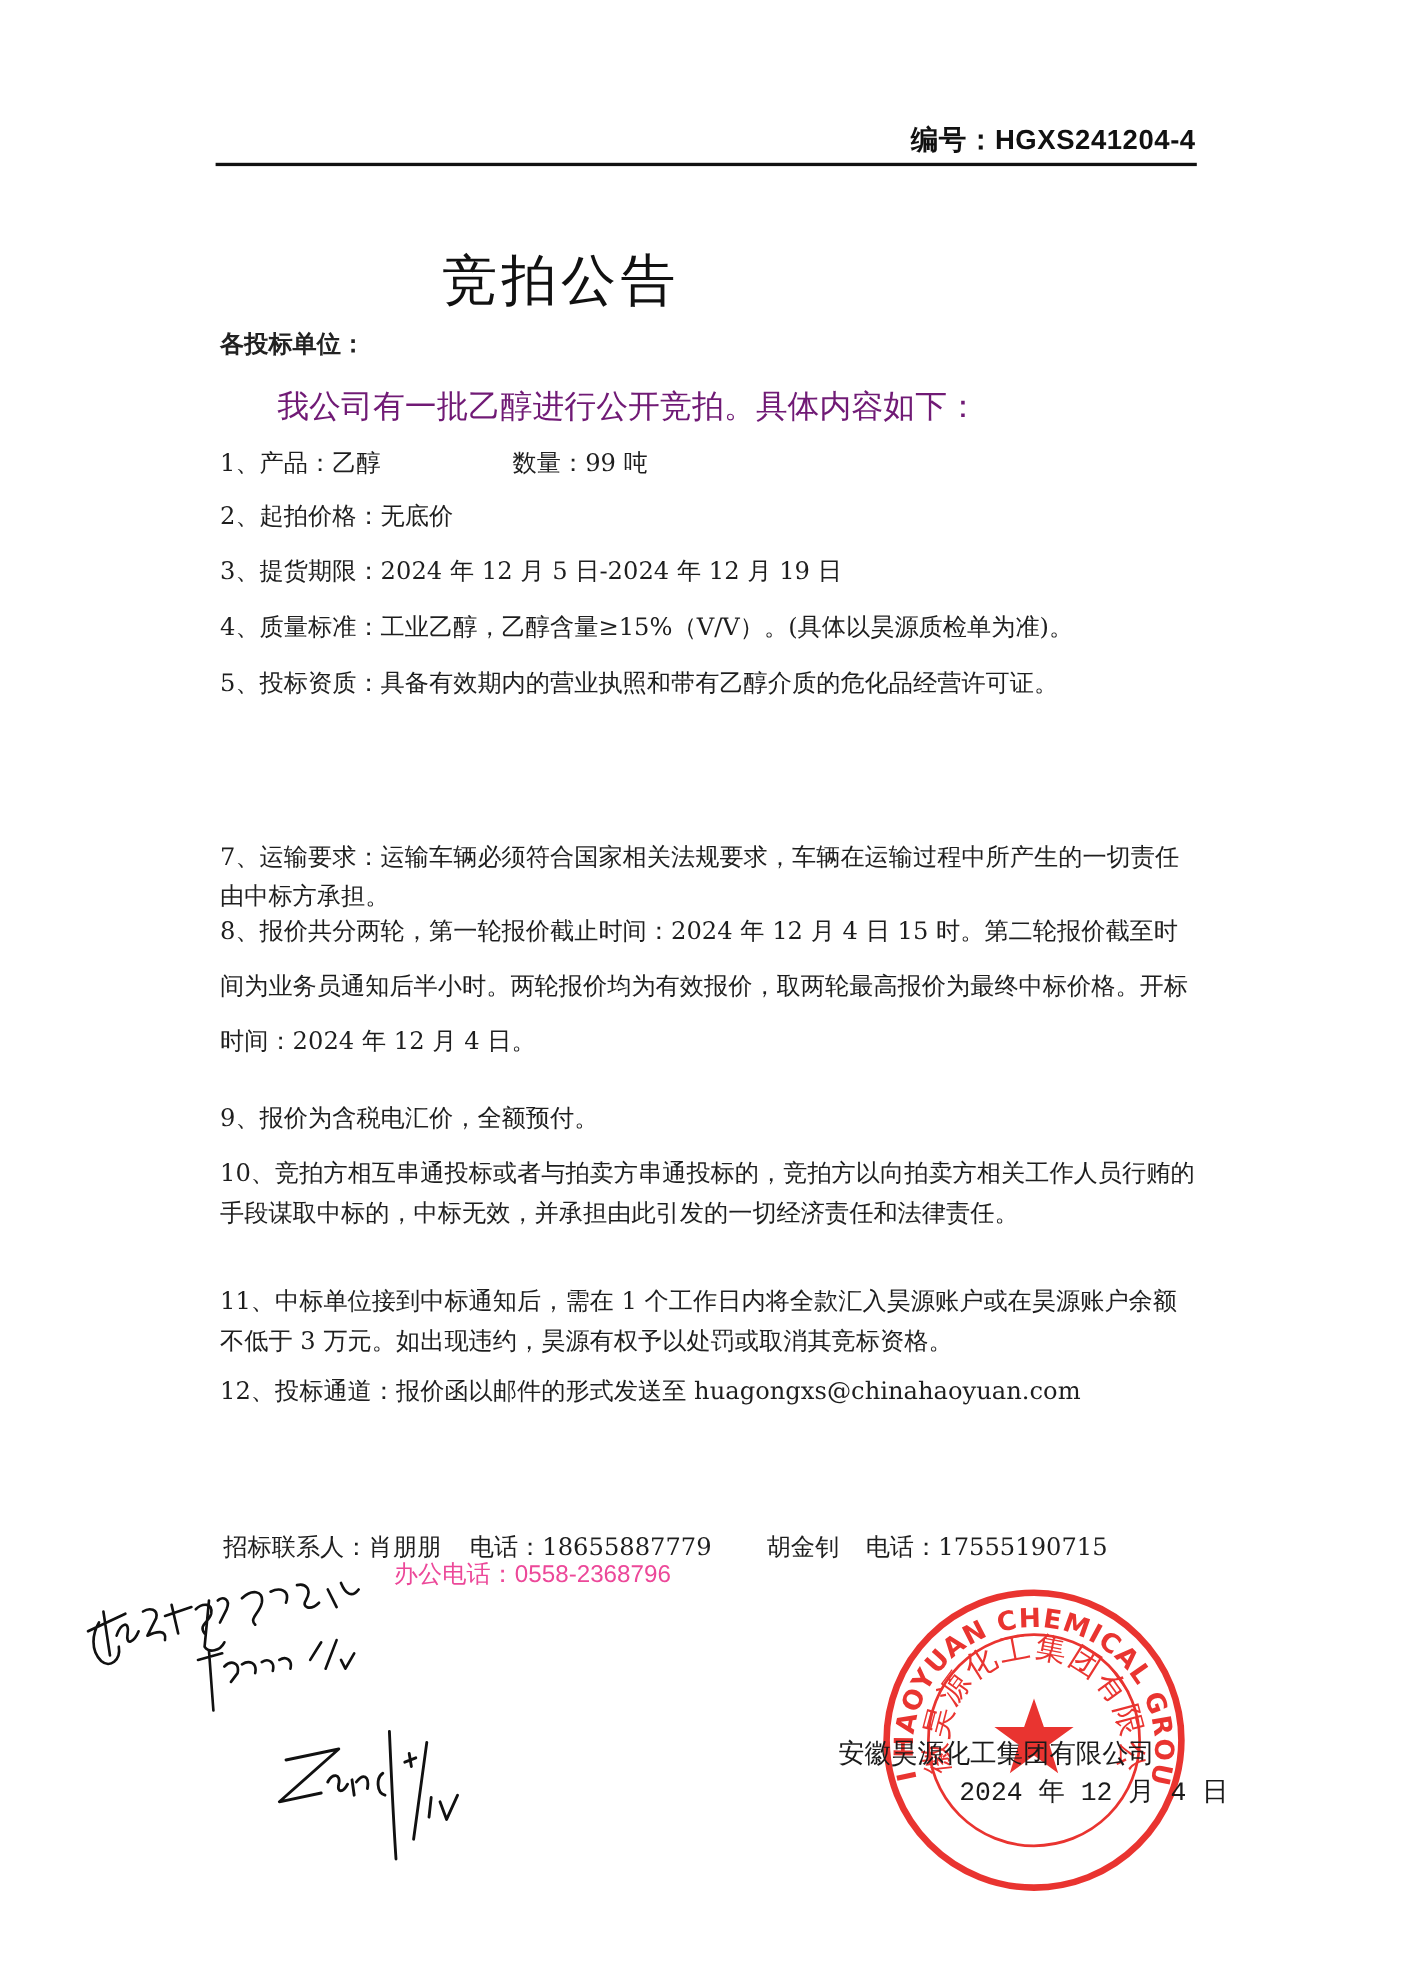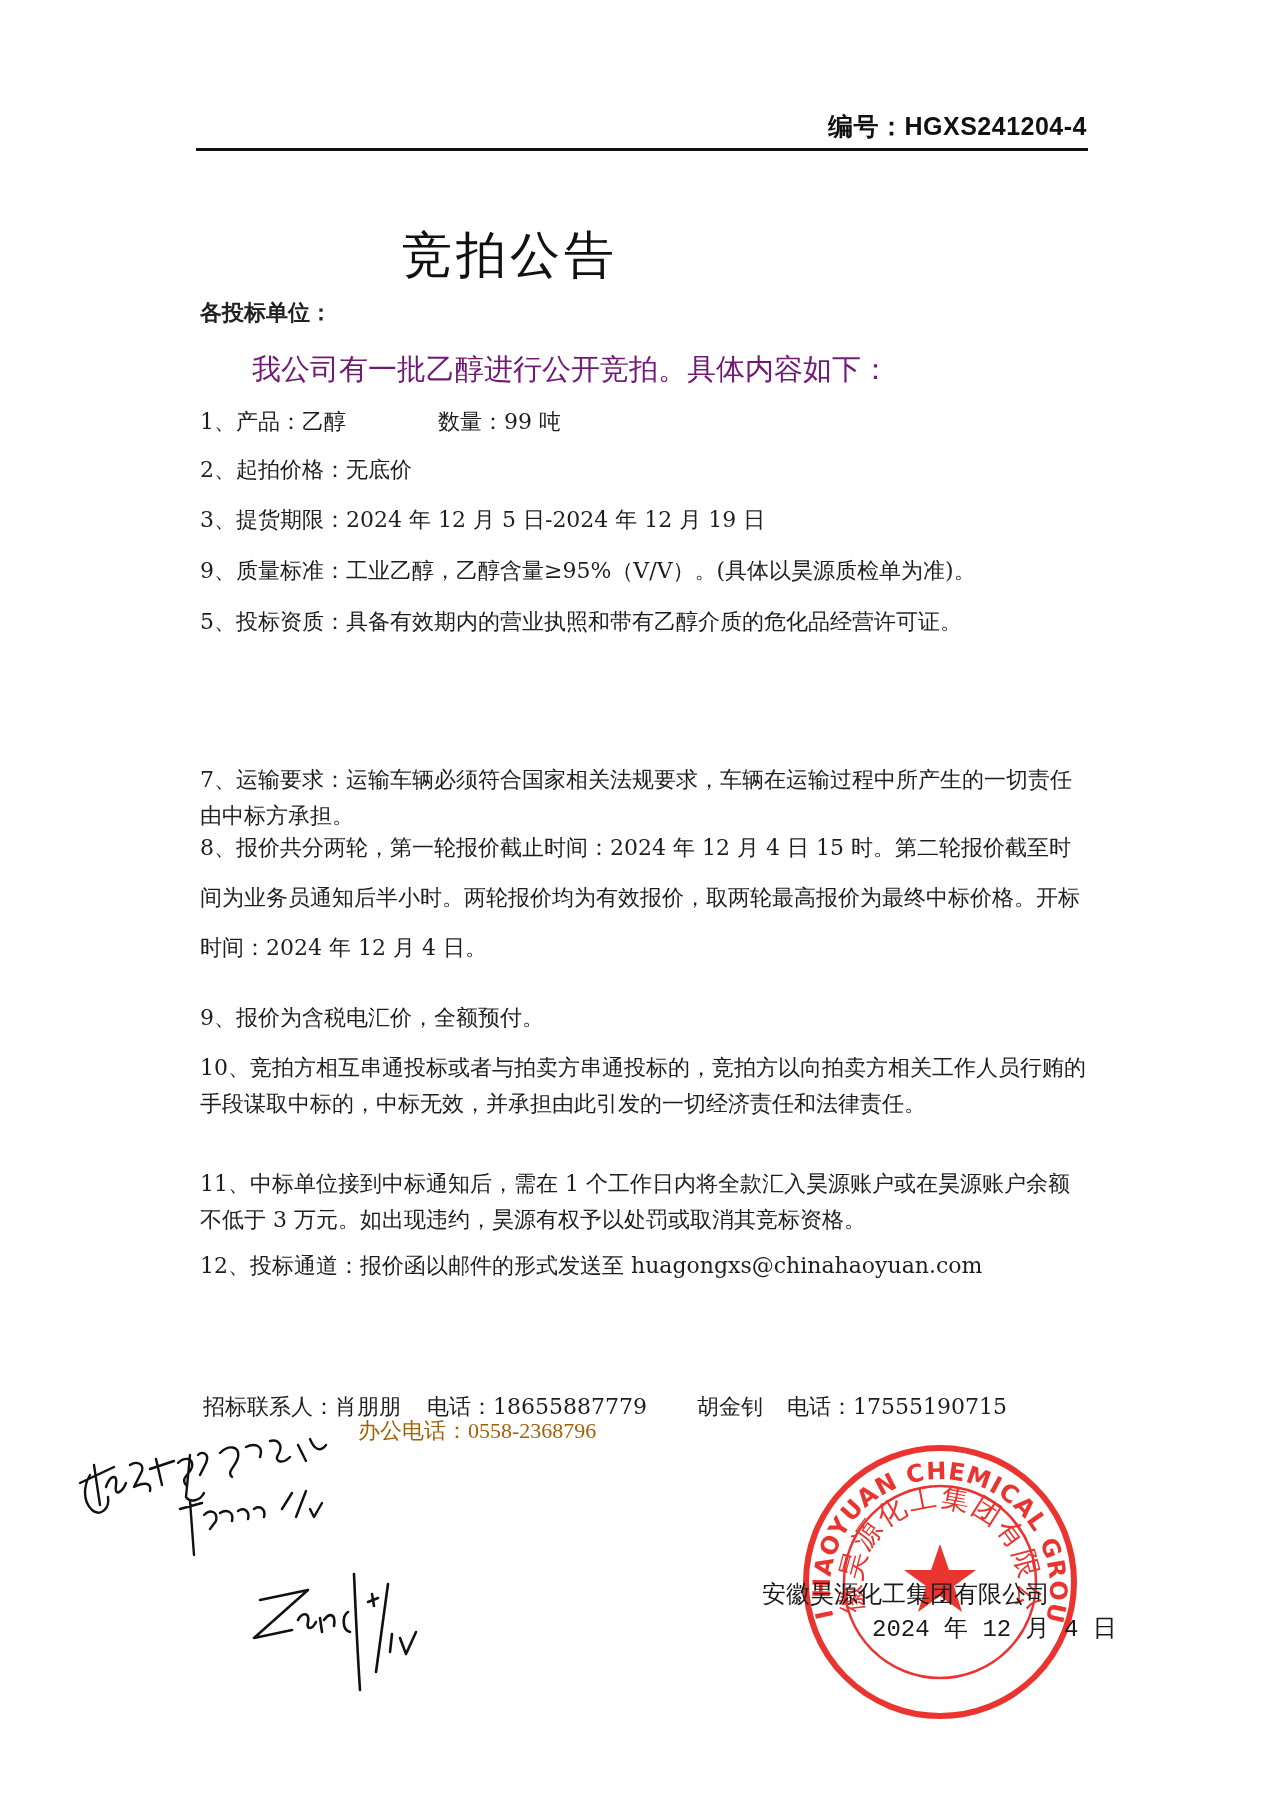--- a/index.html
+++ b/index.html
@@ -28,31 +28,31 @@
       position: absolute; left: 200px; top: 298px; font-size: 22px; font-weight: bold; color: #222;
     }
     .intro {
       position: absolute; left: 252px; top: 350px; font-size: 29px; color: #701a75;
     }
     .clause {
       position: absolute; left: 200px; width: 890px; font-size: 22px; line-height: 36px; color: #1e1e1e;
       font-family: "DejaVu Serif", "Liberation Serif", serif;
     }
     .clause.loose { line-height: 50px; }
-    .clause .qty { margin-left: 92px; }
+    .clause .qty { margin-left: 120px; }
     .contacts {
       position: absolute; left: 203px; top: 1392px; font-size: 22px; color: #1e1e1e; white-space: nowrap;
       font-family: "DejaVu Serif", "Liberation Serif", serif;
     }
     .contacts .gap1 { margin-left: 26px; }
     .contacts .gap2 { margin-left: 50px; }
     .contacts .gap3 { margin-left: 24px; }
     .office {
-      position: absolute; left: 358px; top: 1416px; font-size: 22px; color: #a16207; white-space: nowrap;
-      font-family: Liberation Serif, serif;
+      position: absolute; left: 358px; top: 1416px; font-size: 22px; color: #ec4899; white-space: nowrap;
+      font-family: Liberation Sans, sans-serif;
     }
     .company {
       position: absolute; left: 762px; top: 1578px; font-size: 24px; color: #1a1a1a; white-space: nowrap;
       font-family: "DejaVu Serif", "Liberation Serif", serif; z-index: 3;
     }
     .sign-date {
       position: absolute; left: 872px; top: 1612px; font-size: 24px; color: #1a1a1a; white-space: nowrap;
       font-family: Liberation Mono, monospace; z-index: 3;
     }
     .seal { position: absolute; left: 790px; top: 1432px; width: 300px; height: 290px; z-index: 2; opacity: 0.92; }
@@ -73,21 +73,21 @@
   <div class="title">竞拍公告</div>
 
   <div class="salutation">各投标单位：</div>
   <div class="intro">我公司有一批乙醇进行公开竞拍。具体内容如下：</div>
 
   <div class="clause" style="top:404px;">
     <span>1、产品：乙醇</span><span class="qty">数量：99 吨</span>
   </div>
   <div class="clause" style="top:452px;">2、起拍价格：无底价</div>
   <div class="clause" style="top:502px;">3、提货期限：2024 年 12 月 5 日-2024 年 12 月 19 日</div>
-  <div class="clause" style="top:553px;">9、质量标准：工业乙醇，乙醇含量≥95%（V/V）。(具体以昊源质检单为准)。</div>
+  <div class="clause" style="top:553px;">4、质量标准：工业乙醇，乙醇含量≥15%（V/V）。(具体以昊源质检单为准)。</div>
   <div class="clause" style="top:604px;">5、投标资质：具备有效期内的营业执照和带有乙醇介质的危化品经营许可证。</div>
   <div class="clause" style="top:738px;margin-top:24px;">7、运输要求：运输车辆必须符合国家相关法规要求，车辆在运输过程中所产生的一切责任由中标方承担。</div>
   <div class="clause loose" style="top:823px;">8、报价共分两轮，第一轮报价截止时间：2024 年 12 月 4 日 15 时。第二轮报价截至时间为业务员通知后半小时。两轮报价均为有效报价，取两轮最高报价为最终中标价格。开标时间：2024 年 12 月 4 日。</div>
   <div class="clause" style="top:1000px;">9、报价为含税电汇价，全额预付。</div>
   <div class="clause" style="top:1050px;">10、竞拍方相互串通投标或者与拍卖方串通投标的，竞拍方以向拍卖方相关工作人员行贿的手段谋取中标的，中标无效，并承担由此引发的一切经济责任和法律责任。</div>
   <div class="clause" style="top:1166px;">11、中标单位接到中标通知后，需在 1 个工作日内将全款汇入昊源账户或在昊源账户余额不低于 3 万元。如出现违约，昊源有权予以处罚或取消其竞标资格。</div>
   <div class="clause" style="top:1248px;">
     <span>12、投标通道：报价函以邮件的形式发送至 huagongxs@chinahaoyuan.com</span>
   </div>
 

